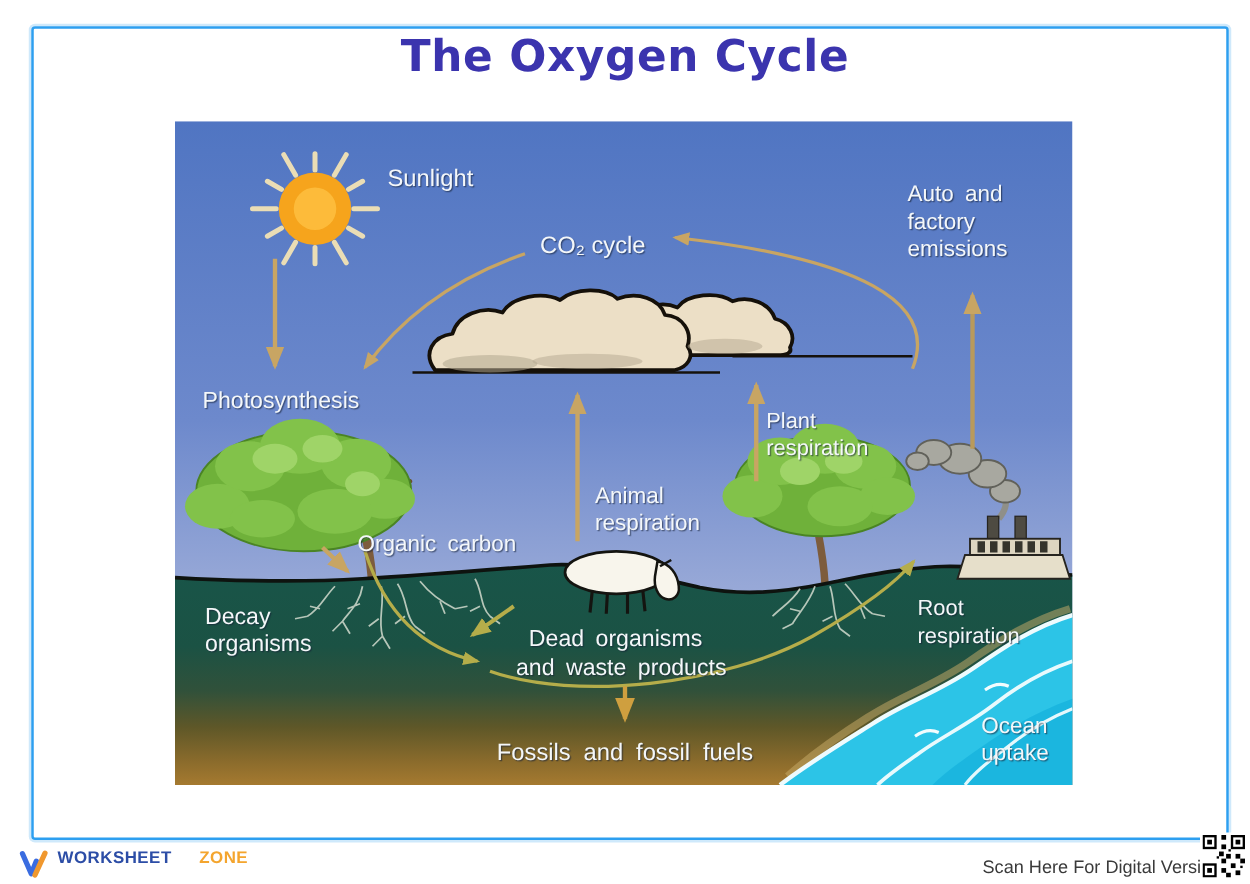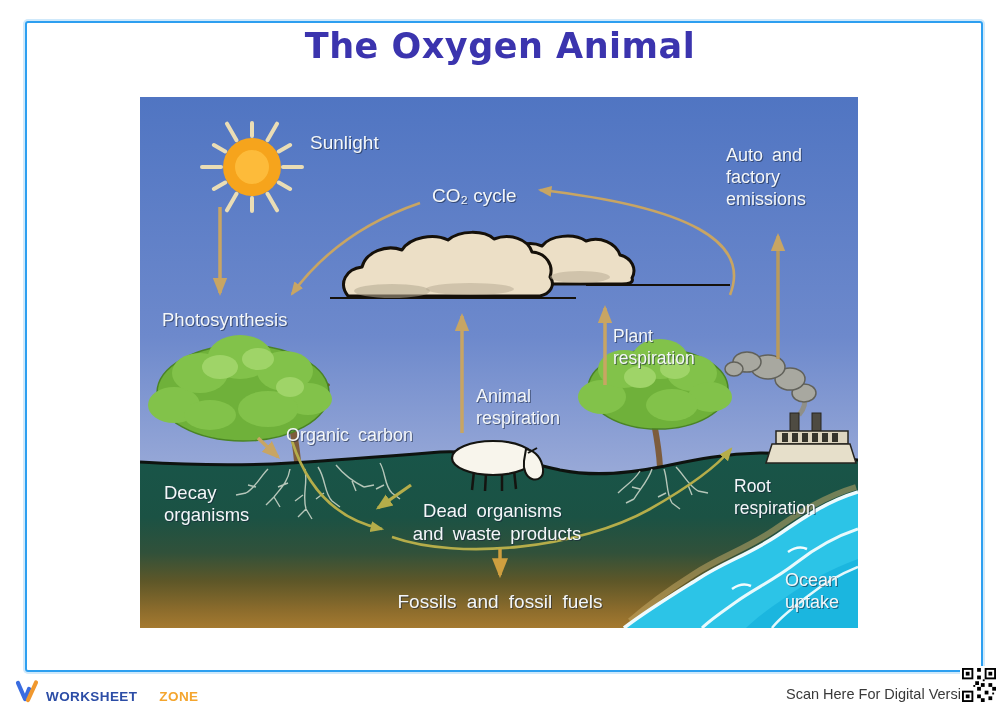--- a/index.html
+++ b/index.html
@@ -17,38 +17,38 @@
     font-family:"DejaVu Sans",sans-serif;font-weight:700;font-size:35px;
     color:#3b34ae;letter-spacing:.5px;margin:0;
   }
   .diagram-svg{position:absolute;left:140px;top:97px;}
   .diagram-label{
     font-family:"Liberation Sans",sans-serif;fill:#f4f7f9;
   }
   .lbl-shadow{filter:drop-shadow(1px 1.2px 0px rgba(22,32,54,.55));}
   .footer-logo{
     position:absolute;left:15px;top:678px;height:26px;
-    display:flex;align-items:flex-end;gap:6px;
+    display:flex;align-items:flex-start;gap:6px;
   }
   .brand-worksheet{font-weight:700;font-size:13.5px;color:#2c4da6;letter-spacing:.4px;}
   .brand-zone{font-weight:700;font-size:13.5px;color:#f4a52e;letter-spacing:.4px;margin-left:16px;}
   .scan-text{
     position:absolute;left:786px;top:686px;font-size:14.5px;color:#3a3a3a;
   }
   .qr-box{
     position:absolute;left:960px;top:666px;width:38px;height:38px;
     background:#ffffff;display:flex;align-items:center;justify-content:center;z-index:5;
   }
 </style>
 </head>
 <body>
 
 <div class="border-frame"></div>
 
-<h1 class="page-title">The Oxygen Animal</h1>
+<h1 class="page-title">The Oxygen Cycle</h1>
 
 <svg class="diagram-svg" width="718" height="531" viewBox="0 0 718 531" xmlns="http://www.w3.org/2000/svg">
   <defs>
     <linearGradient id="skyGrad" x1="0" y1="0" x2="0" y2="1">
       <stop offset="0" stop-color="#5075c2"></stop>
       <stop offset="0.45" stop-color="#6d89cc"></stop>
       <stop offset="0.7" stop-color="#97a8d7"></stop>
       <stop offset="1" stop-color="#b3bfe4"></stop>
     </linearGradient>
     <linearGradient id="groundGrad" gradientUnits="userSpaceOnUse" x1="0" y1="352" x2="0" y2="531">

